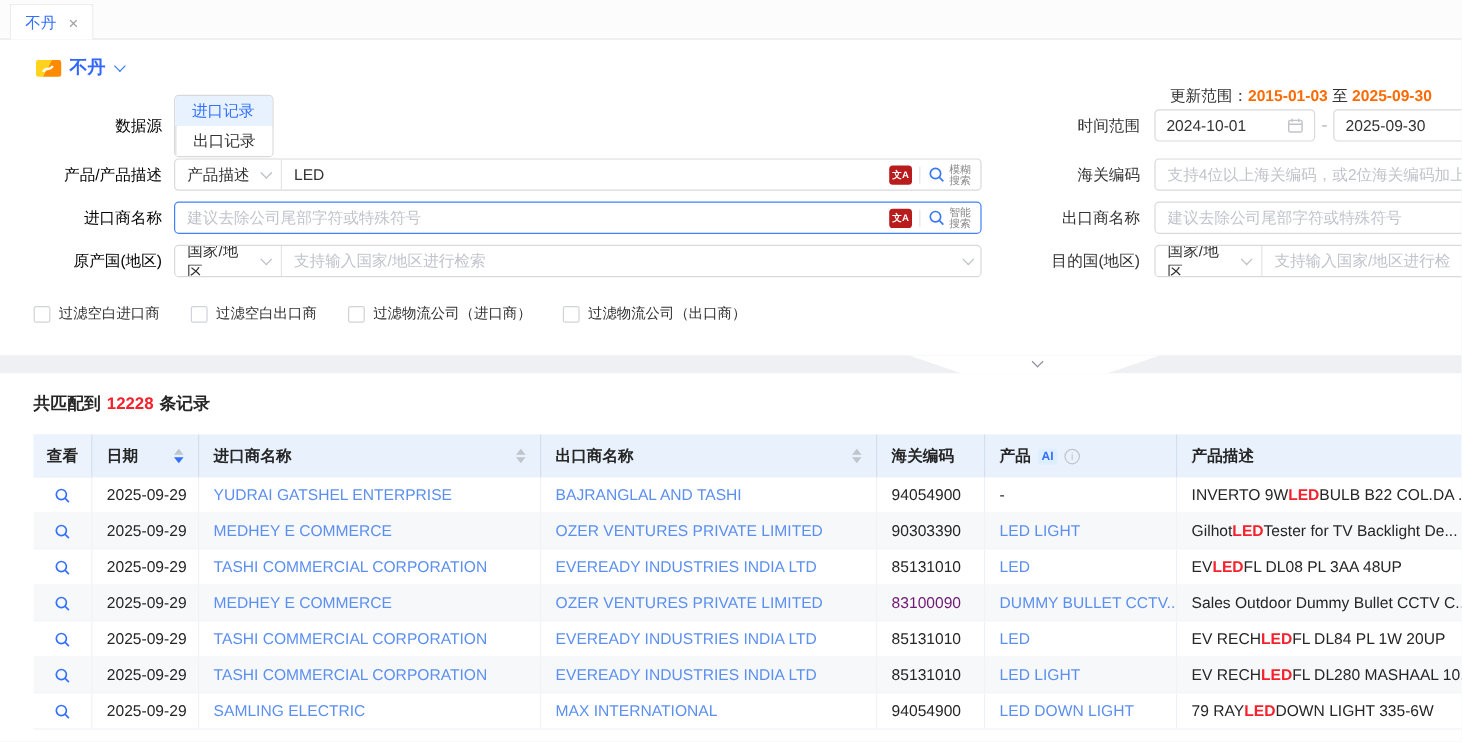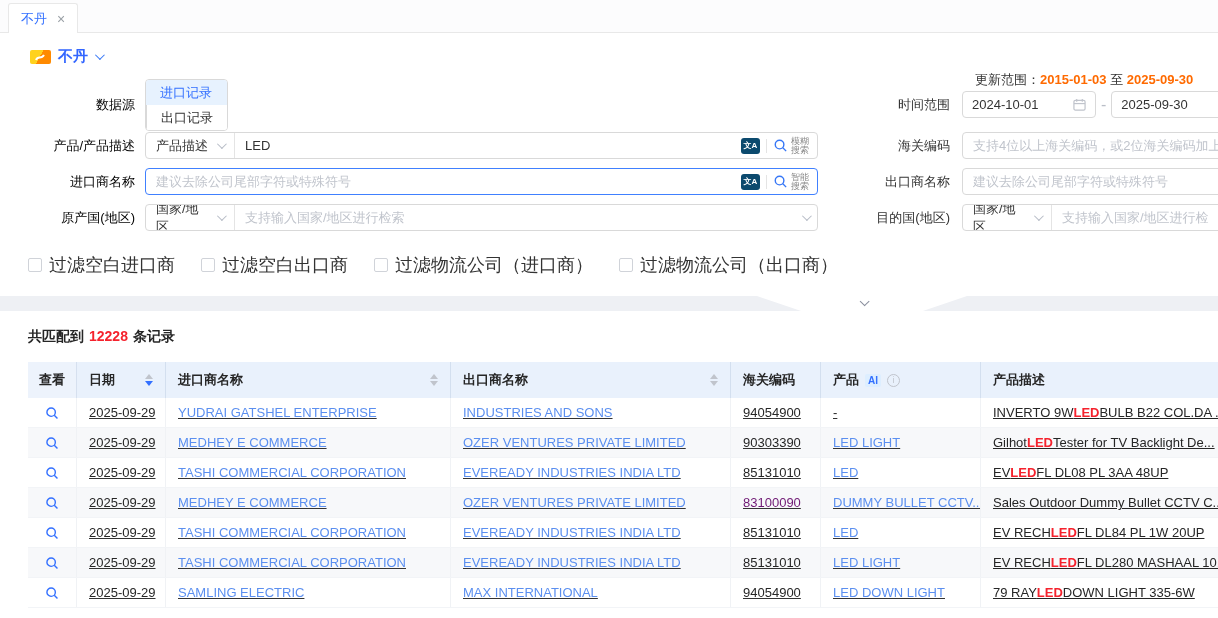--- a/index.html
+++ b/index.html
@@ -43,35 +43,35 @@
   .igroup { display:flex; align-items:center; border:1px solid #d9d9d9; border-radius:4px;
             height:27px; background:#fff; overflow:hidden; }
   .igroup.focused { border:1px solid #4080ff; }
   .gsel { display:flex; align-items:center; gap:8px; padding:0 10px; font-size:13px; color:#333;
           border-right:1px solid #e4e4e4; height:100%; cursor:pointer; flex:none; }
   .gin { border:none; outline:none; flex:1; height:100%; padding:0 10px; font-size:13px;
          font-family:"Liberation Sans",sans-serif; color:#333; min-width:0; background:transparent; }
   .gin::placeholder { color:#c0c4cc; }
   .suffix { display:flex; align-items:center; gap:6px; padding:0 8px 0 6px; flex:none; height:100%; }
   .vdiv { width:1px; height:14px; background:#e4e4e4; }
-  .trans-ic { width:19px; height:16px; background:#0c4a6e; color:#fff; border-radius:3px;
+  .trans-ic { width:19px; height:16px; background:#b91c1c; color:#fff; border-radius:3px;
               font-size:8px; font-weight:bold; display:flex; align-items:center; justify-content:center;
               letter-spacing:0; cursor:pointer; }
   .mag-wrap { display:flex; align-items:center; gap:3px; cursor:pointer; }
   .mini-txt { font-size:9px; line-height:9px; color:#888; }
 
   .dinput { display:flex; align-items:center; border:1px solid #d9d9d9; border-radius:4px;
             height:27px; padding:0 9px; font-size:13px; color:#333; gap:8px; background:#fff; }
   .dash { margin:0 5px; color:#b9bec7; }
 
   .upd-range { position:absolute; font-size:13px; color:#333; font-weight:bold; white-space:nowrap; }
   .upd-range .odate { color:#ff6a00; }
 
   .cb-row { position:absolute; display:flex; gap:26px; align-items:center; }
-  .cb-item { display:flex; align-items:center; gap:7px; font-size:18px; color:#333; cursor:pointer;font-family:Liberation Mono, monospace; }
+  .cb-item { display:flex; align-items:center; gap:7px; font-size:12px; color:#333; cursor:pointer;font-family:Liberation Mono, monospace; }
   .cb-box { width:14px; height:14px; border:1px solid #d0d3d9; border-radius:2px; background:#fff; }
 
   
   .gap-strip { position:relative; height:15px; background:#eef0f4; }
   .notch { position:absolute; left:757px; top:0; width:210px; height:15px; background:#fff;
            clip-path:polygon(0 0,100% 0,79% 100%,21% 100%); display:flex; align-items:center;
            justify-content:center; cursor:pointer; }
   .notch .chv { transform:rotate(45deg) translateY(-3px); }
 
   
@@ -82,21 +82,21 @@
   .table { margin:16px 0 0 28px; width:1190px; font-size:13px; }
   .trow { display:grid; grid-template-columns:49px 89px 285px 280px 90px 160px 1fr; align-items:center; }
   .thead { background:#e9f1fc; height:36px; font-weight:bold; color:#262626; }
   .thead > div { display:flex; align-items:center; height:100%; padding:0 12px;
                  border-right:1px solid rgba(80,110,160,0.14); gap:6px; }
   .thead > div:last-child, .tbody-row > div:last-child { border-right:none; }
   .thead .c-view { padding:0; background:#edf3fc; }
   .tbody-row { height:30px; background:#fff; border-bottom:1px solid #f2f4f7; }
   .tbody-row.alt { background:#f7f8fa; }
   .tbody-row > div { display:flex; align-items:center; height:100%; padding:10px 12px;
-                     border-right:1px solid #f0f2f5; overflow:hidden; white-space:nowrap;text-decoration:underline; }
+                     border-right:1px solid #f0f2f5; overflow:hidden; white-space:nowrap; }
   .c-view { justify-content:center; padding:0; cursor:pointer; }
   .link { color:#5b8ff0; cursor:pointer; }
   .hl { color:#f5222d; font-weight:bold; }
   .c-desc { color:#262626;text-align:right; }
   .sort { display:flex; flex-direction:column; gap:2px; margin-left:auto; cursor:pointer; }
   .tri-up { width:0; height:0; border-left:4px solid transparent; border-right:4px solid transparent;
             border-bottom:5px solid #c0c4cc; }
   .tri-dn { width:0; height:0; border-left:4px solid transparent; border-right:4px solid transparent;
             border-top:5px solid #c0c4cc; }
   .tri-dn.on { border-top-color:#3370ff; }
@@ -319,21 +319,21 @@
                 <line x1="10.6" y1="10.6" x2="14.2" y2="14.2" stroke="#3370ff" stroke-width="1.6"></line>
               </svg>
     </div>
     <div>
               <span style="color:#262626;">2025-09-29</span>
             </div>
     <div>
               <span class="link">YUDRAI GATSHEL ENTERPRISE</span>
             </div>
     <div>
-              <span class="link">INDUSTRIES AND SONS</span>
+              <span class="link">BAJRANGLAL AND TASHI</span>
             </div>
     <div>
               <span style="color:#262626;">94054900</span>
             </div>
     <div>
               <span class="" style="color: rgb(38, 38, 38);">-</span>
             </div>
     <div class="c-desc">
       <span>INVERTO 9W </span>
               <span class="hl">LED</span>

